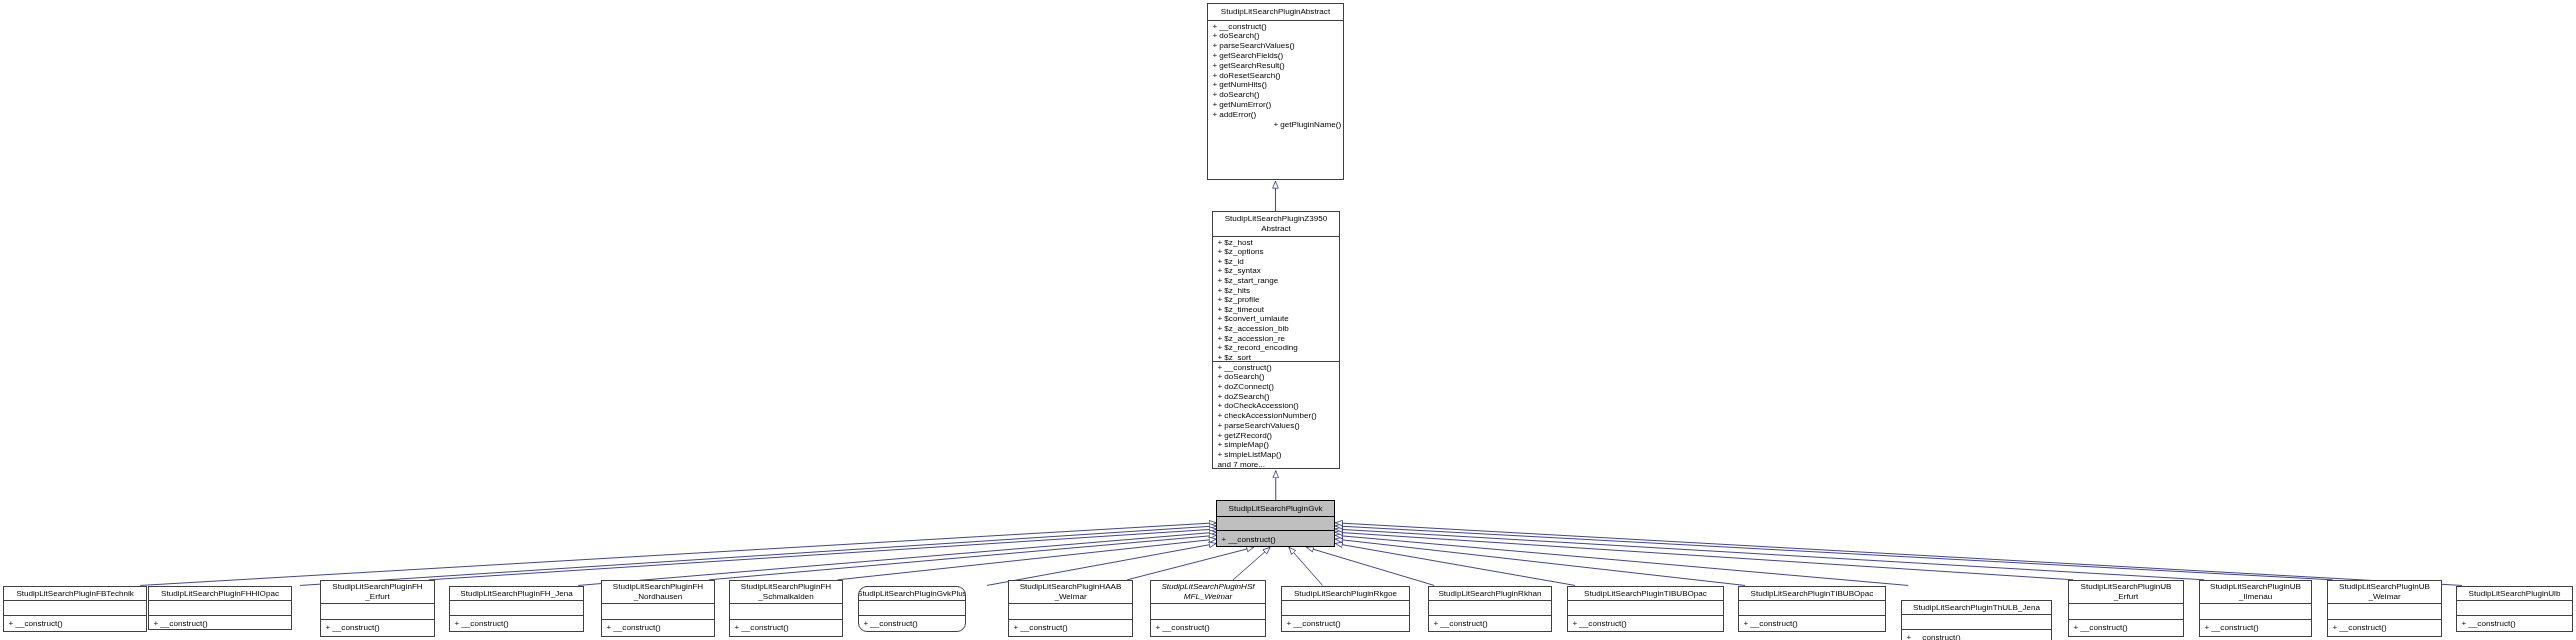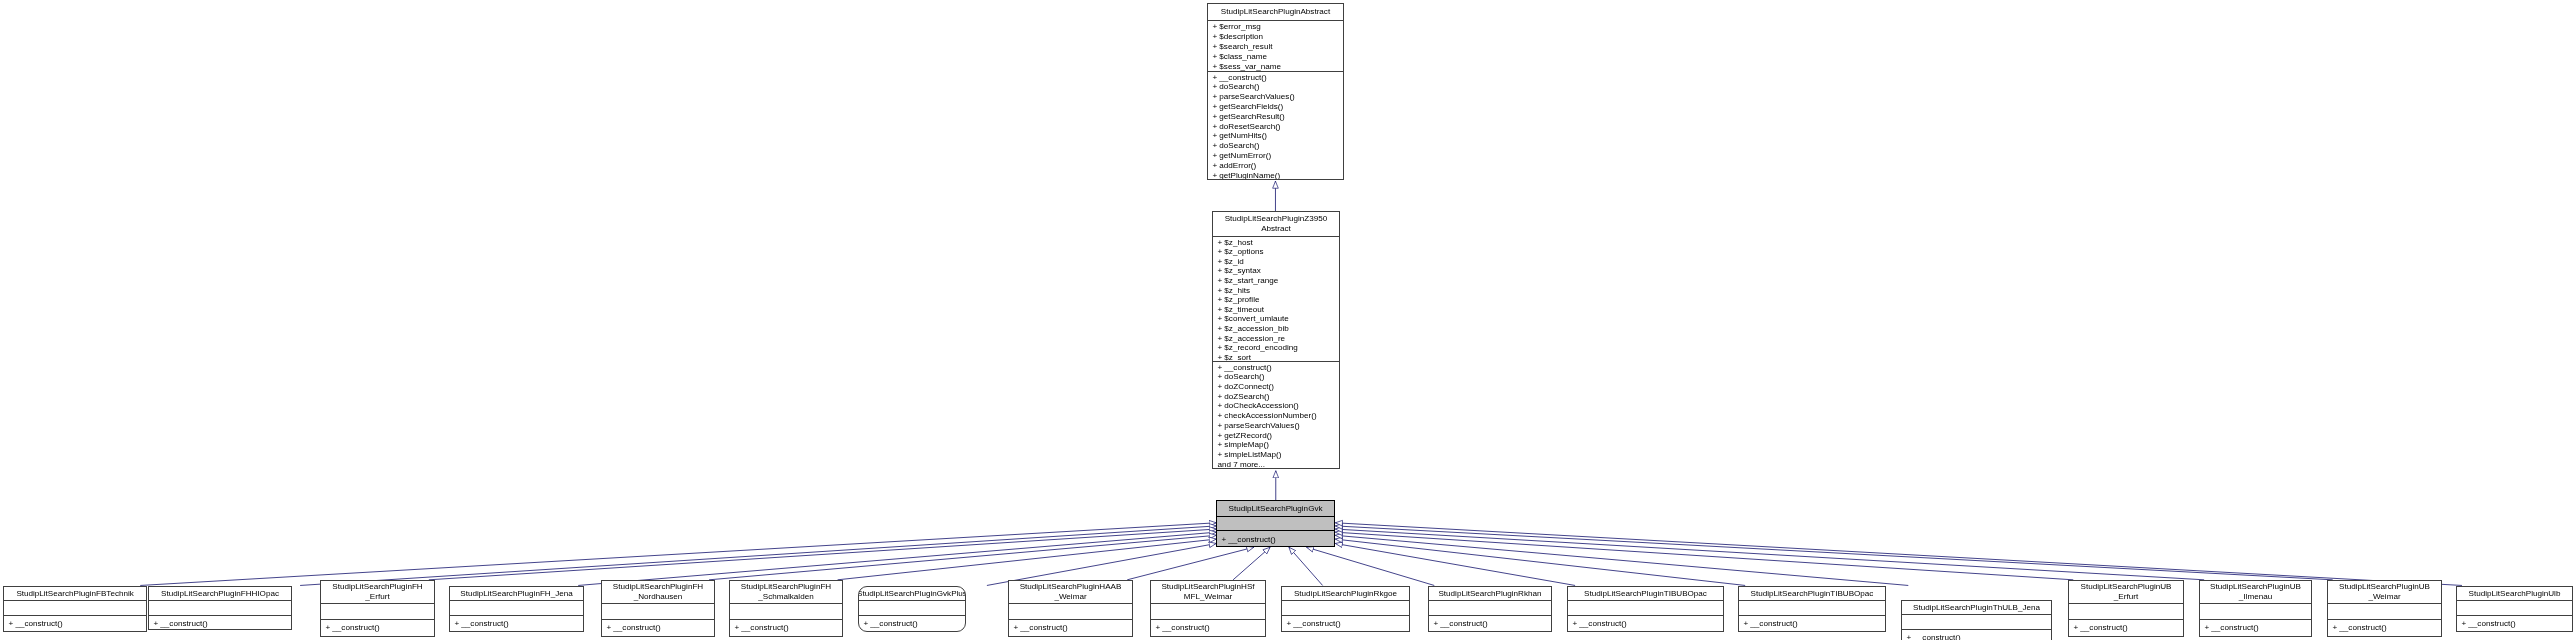--- a/index.html
+++ b/index.html
@@ -50,39 +50,32 @@
       <line x1="2783.8" y1="934" x2="2130" y2="860" stroke="#191970" stroke-width="1.3" marker-end="url(#ihead)"></line>
       <line x1="3044.05" y1="934" x2="2130" y2="854" stroke="#191970" stroke-width="1.3" marker-end="url(#ihead)"></line>
       <line x1="3307.25" y1="925" x2="2130" y2="849" stroke="#191970" stroke-width="1.3" marker-end="url(#ihead)"></line>
       <line x1="3516.05" y1="925" x2="2130" y2="844" stroke="#191970" stroke-width="1.3" marker-end="url(#ihead)"></line>
       <line x1="3721.15" y1="925" x2="2130" y2="839" stroke="#191970" stroke-width="1.3" marker-end="url(#ihead)"></line>
       <line x1="3927.35" y1="934" x2="2130" y2="834" stroke="#191970" stroke-width="1.3" marker-end="url(#ihead)"></line>
     </svg>
   <div id="nodes">
       <div class="class-node" style="left: 1207px; top: 3.1px; width: 137px; height: 177px;">
         <div class="sec title" style="height: 17px;">StudipLitSearchPluginAbstract</div>
-        <div class="sec attrs" style="height: 51px;">
-          <div class="row" style="line-height: 10px;">+ $error_msg</div>
-          <div class="row" style="line-height: 10px;">+ $description</div>
-          <div class="row" style="line-height: 10px;">+ $search_result</div>
-          <div class="row" style="line-height: 10px;">+ $class_name</div>
-          <div class="row" style="line-height: 10px;">+ $sess_var_name</div>
-        </div>
         <div class="sec methods">
           <div class="row" style="line-height: 9.8px;">+ __construct()</div>
           <div class="row" style="line-height: 9.8px;">+ doSearch()</div>
           <div class="row" style="line-height: 9.8px;">+ parseSearchValues()</div>
           <div class="row" style="line-height: 9.8px;">+ getSearchFields()</div>
           <div class="row" style="line-height: 9.8px;">+ getSearchResult()</div>
           <div class="row" style="line-height: 9.8px;">+ doResetSearch()</div>
           <div class="row" style="line-height: 9.8px;">+ getNumHits()</div>
           <div class="row" style="line-height: 9.8px;">+ doSearch()</div>
           <div class="row" style="line-height: 9.8px;">+ getNumError()</div>
           <div class="row" style="line-height: 9.8px;">+ addError()</div>
-          <div class="row" style="line-height: 9.8px;">+ getPluginName()</div>
+          <div class="row" style="line-height: 9.8px; text-align: right;">+ getPluginName()</div>
         </div>
       </div>
       <div class="class-node" style="left: 1212px; top: 211px; width: 128px; height: 258px;">
         <div class="sec title" style="height: 25px;">StudipLitSearchPluginZ3950
 Abstract</div>
         <div class="sec attrs" style="height: 125px;">
           <div class="row" style="line-height: 9.6px;">+ $z_host</div>
           <div class="row" style="line-height: 9.6px;">+ $z_options</div>
           <div class="row" style="line-height: 9.6px;">+ $z_id</div>
           <div class="row" style="line-height: 9.6px;">+ $z_syntax</div>
@@ -171,21 +164,21 @@
       </div>
       <div class="class-node" style="left: 1008px; top: 580px; width: 125px; height: 57px;">
         <div class="sec title" style="height: 23px;">StudipLitSearchPluginHAAB
 _Weimar</div>
         <div class="sec attrs" style="height: 15.7px;"></div>
         <div class="sec methods">
           <div class="row" style="line-height: 15px;">+ __construct()</div>
         </div>
       </div>
       <div class="class-node" style="left: 1150px; top: 580px; width: 116px; height: 57px;">
-        <div class="sec title" style="height: 23px;">StudipLitSearchPluginHSf
+        <div class="sec title" style="height: 23px; font-style: italic;">StudipLitSearchPluginHSf
 MFL_Weimar</div>
         <div class="sec attrs" style="height: 15.7px;"></div>
         <div class="sec methods">
           <div class="row" style="line-height: 15px;">+ __construct()</div>
         </div>
       </div>
       <div class="class-node" style="left: 1281px; top: 586px; width: 129px; height: 46px;">
         <div class="sec title" style="height: 14.4px;">StudipLitSearchPluginRkgoe</div>
         <div class="sec attrs" style="height: 14.4px;"></div>
         <div class="sec methods">

